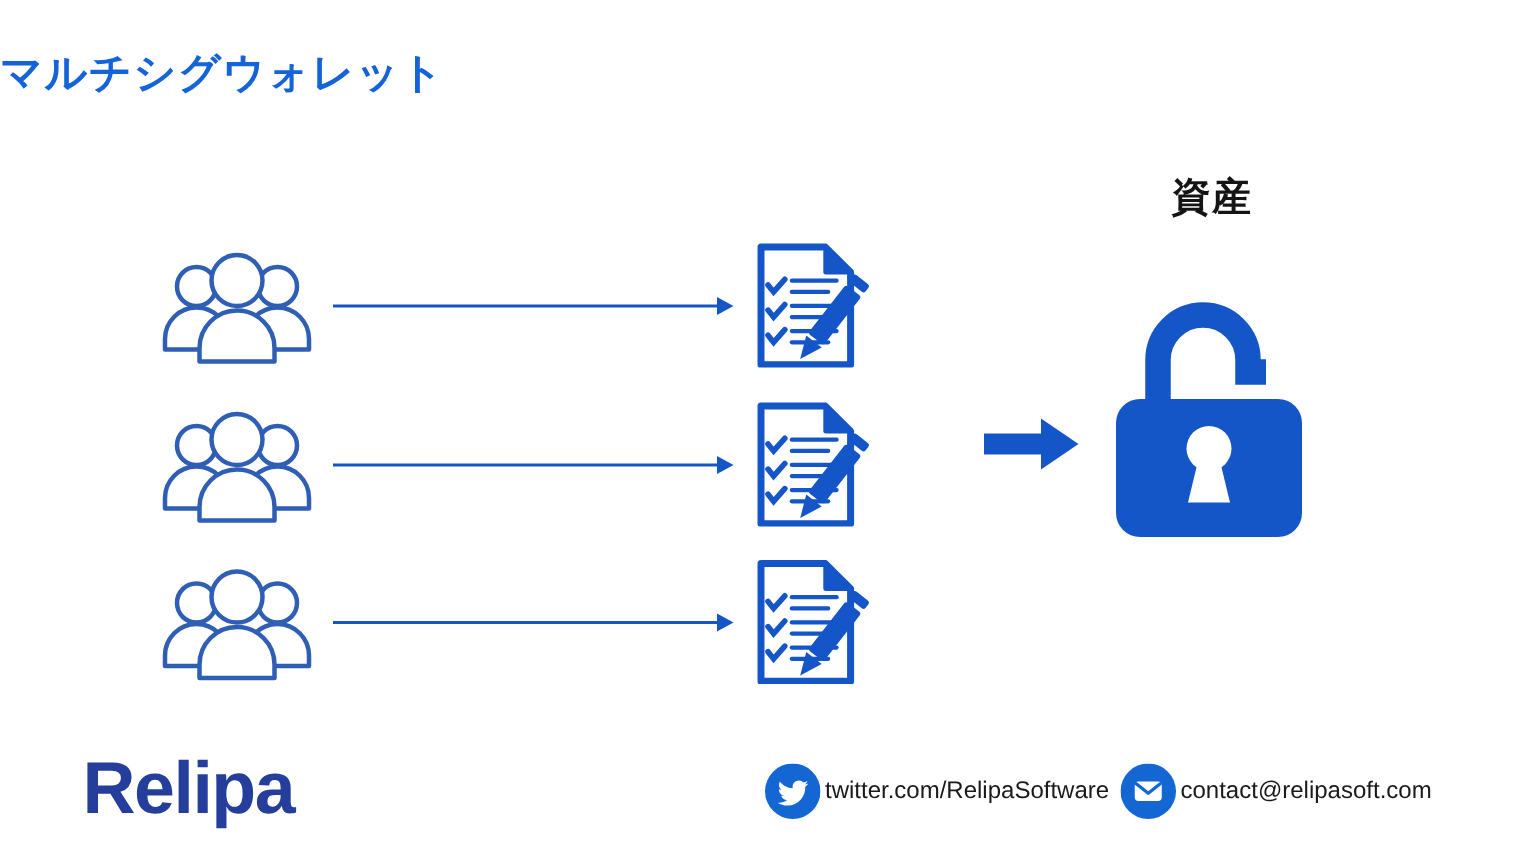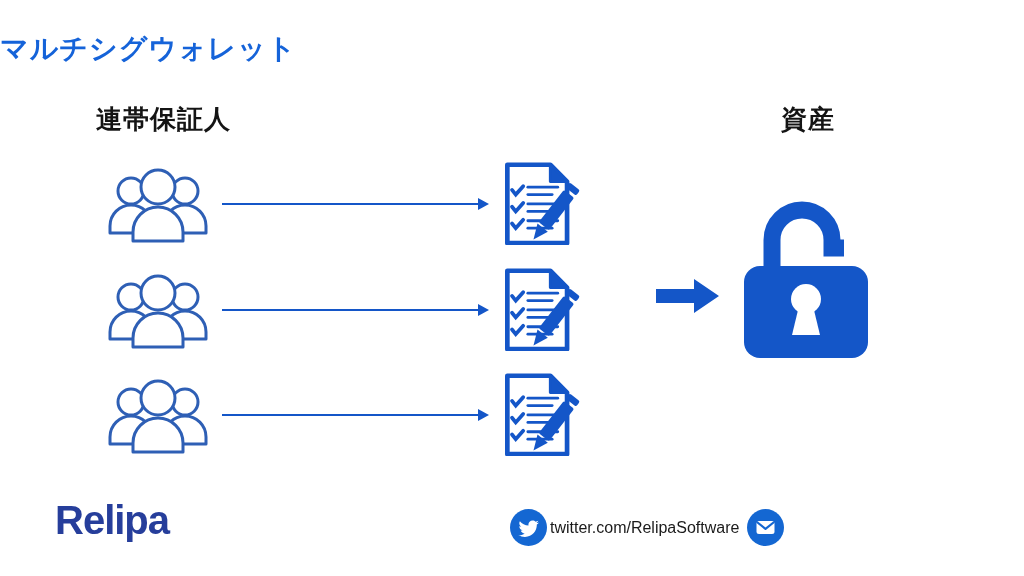--- a/index.html
+++ b/index.html
@@ -20,58 +20,57 @@
   .title{
     position:absolute;left:0;right:0;top:30px;margin:0;text-align:left;
     font-size:28px;font-weight:bold;color:var(--title-blue);letter-spacing:1px;
   }
   .col-header{
     position:absolute;font-size:26px;font-weight:bold;color:var(--text-black);
     letter-spacing:1px;white-space:nowrap;
   }
   .h-guarantor{left:96px;top:102px;}
   .h-signature{left:472px;top:102px;}
-  .h-asset{left:781px;top:102px;}
+  .h-asset{left:781px;top:114px;}
 
   .row{position:absolute;left:0;width:1024px;height:86px;}
   .row1{top:163px;} .row2{top:269px;} .row3{top:374px;}
   .people{position:absolute;left:108px;top:0;color:var(--outline-blue);}
   .doc{position:absolute;left:498px;top:-2px;color:var(--diagram-blue);}
   .flow-line{
     position:absolute;left:222px;top:40px;width:256px;height:2px;
     background:var(--diagram-blue);
   }
   .flow-line::after{
     content:"";position:absolute;right:-11px;top:-5px;width:0;height:0;
     border-top:6px solid transparent;border-bottom:6px solid transparent;
     border-left:11px solid var(--diagram-blue);
   }
   .merge-arrow{position:absolute;left:656px;top:278px;color:var(--diagram-blue);}
   .lock{position:absolute;left:736px;top:194px;color:var(--diagram-blue);}
 
   .logo{
-    position:absolute;left:55px;top:498px;font-size:40px;font-weight:800;
+    position:absolute;left:55px;top:498px;font-size:49px;font-weight:800;
     color:var(--logo-navy);letter-spacing:-1px;
   }
   .contact{
     position:absolute;top:509px;display:flex;align-items:center;gap:3px;
     cursor:pointer;
   }
   .contact.twitter{left:510px;}
   .contact.email{left:747px;}
   .contact-text{font-size:16px;color:#1a1a1a;white-space:nowrap;}
 </style>
 </head>
 <body>
 
 <div class="canvas">
 
   <h1 class="title">マルチシグウォレット</h1>
 
-  <div class="col-header h-guarantor">連帯保証人</div>
   <div class="col-header h-asset">資産</div>
 
   <div class="row row1">
     <svg class="people" width="100" height="82" viewBox="0 0 100 82">
       <g fill="#ffffff" stroke="currentColor" stroke-width="3" stroke-linejoin="round">
         <circle cx="23" cy="28" r="13"></circle>
           <circle cx="77" cy="28" r="13"></circle>
         <path d="M2,70 v-7 a21,21 0 0 1 42,0 v7 z"></path>
           <path d="M56,70 v-7 a21,21 0 0 1 42,0 v7 z"></path>
         <circle cx="50" cy="24" r="17"></circle>
@@ -197,15 +196,16 @@
     </svg>
     <span class="contact-text">twitter.com/RelipaSoftware</span>
   </div>
 
   <div class="contact email">
     <svg width="37" height="37" viewBox="0 0 37 37">
       <circle cx="18.5" cy="18.5" r="18.5" fill="var(--social-blue)"></circle>
       <rect x="9.5" y="12" width="18" height="13" rx="2.5" fill="#ffffff"></rect>
       <path d="M10.5,13.5 L18.5,19.8 L26.5,13.5" fill="none" stroke="var(--social-blue)" stroke-width="2.2" stroke-linecap="round" stroke-linejoin="round"></path>
     </svg>
+    <span class="contact-text">contact@relipasoft.com</span>
   </div>
 
 </div>
 
 </body></html>

